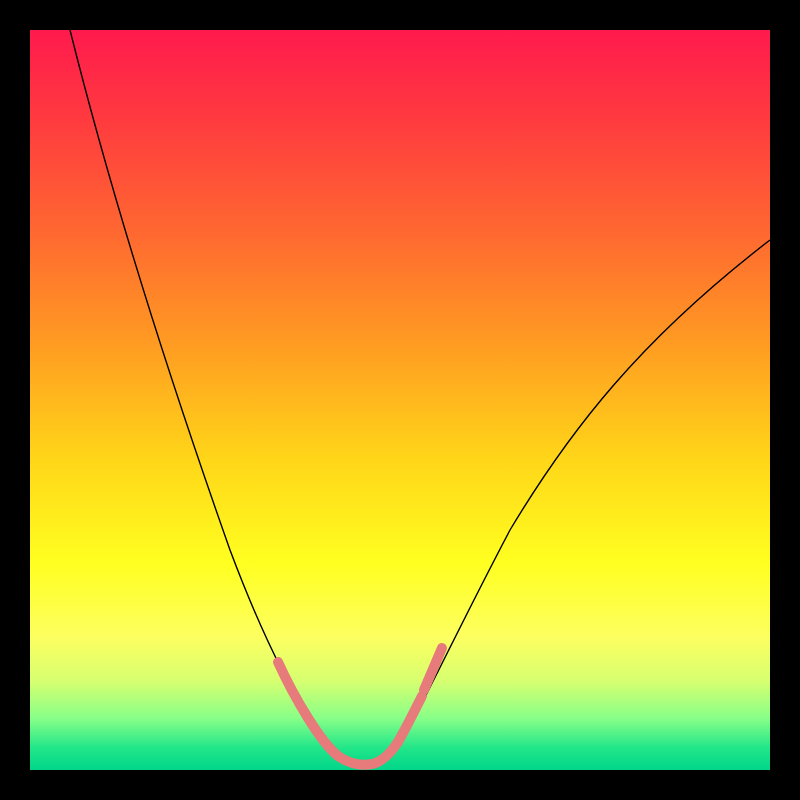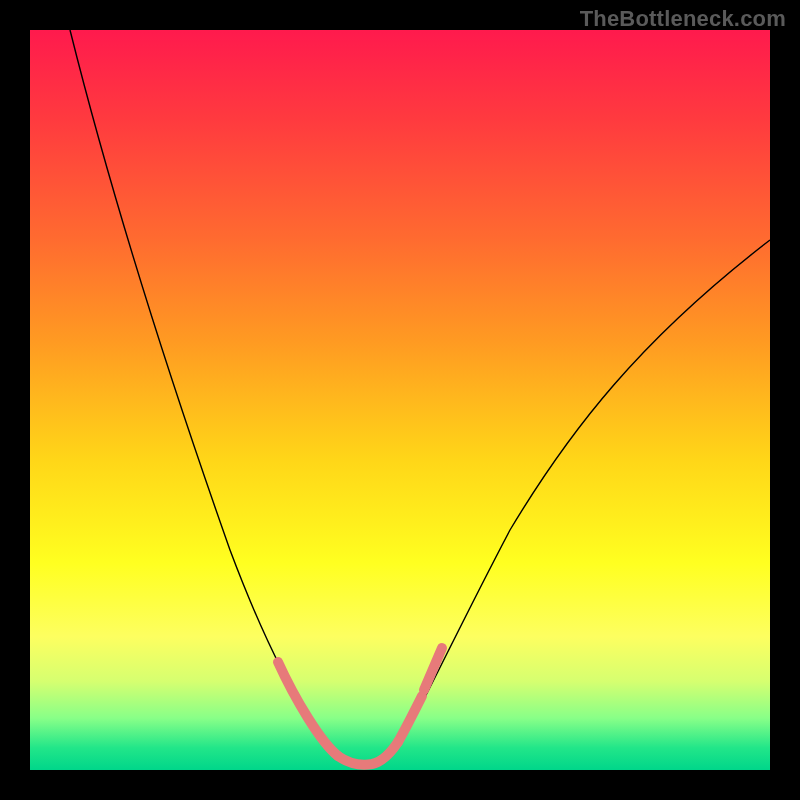--- a/index.html
+++ b/index.html
@@ -55,21 +55,20 @@
     fill: none;
     stroke: #e77a7a;
     stroke-width: 10;
     stroke-linecap: round;
   }
 </style>
 </head>
 <body>
 
 <div class="frame">
-  <div class="watermark">TheBottleneck.com</div>
   <div class="plot-area">
     <svg class="curve" viewBox="0 0 740 740" preserveAspectRatio="none">
 
       <path class="main" d="M 40 0
            C 80 160, 140 350, 200 520
            C 230 600, 255 650, 280 690
            C 300 718, 315 732, 330 735
            C 345 738, 358 730, 375 705
            C 395 670, 430 595, 480 500
            C 540 400, 610 310, 740 210"></path>

